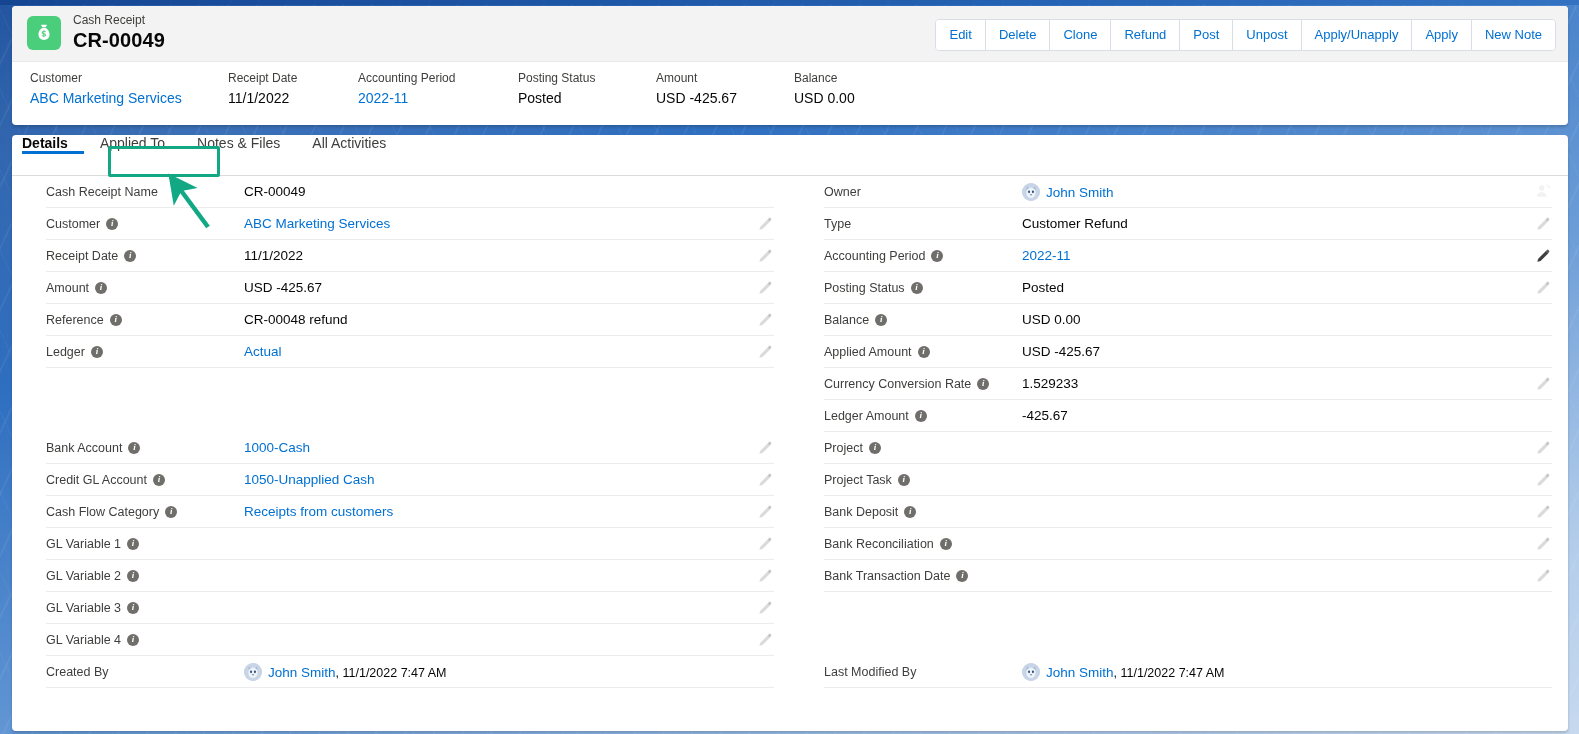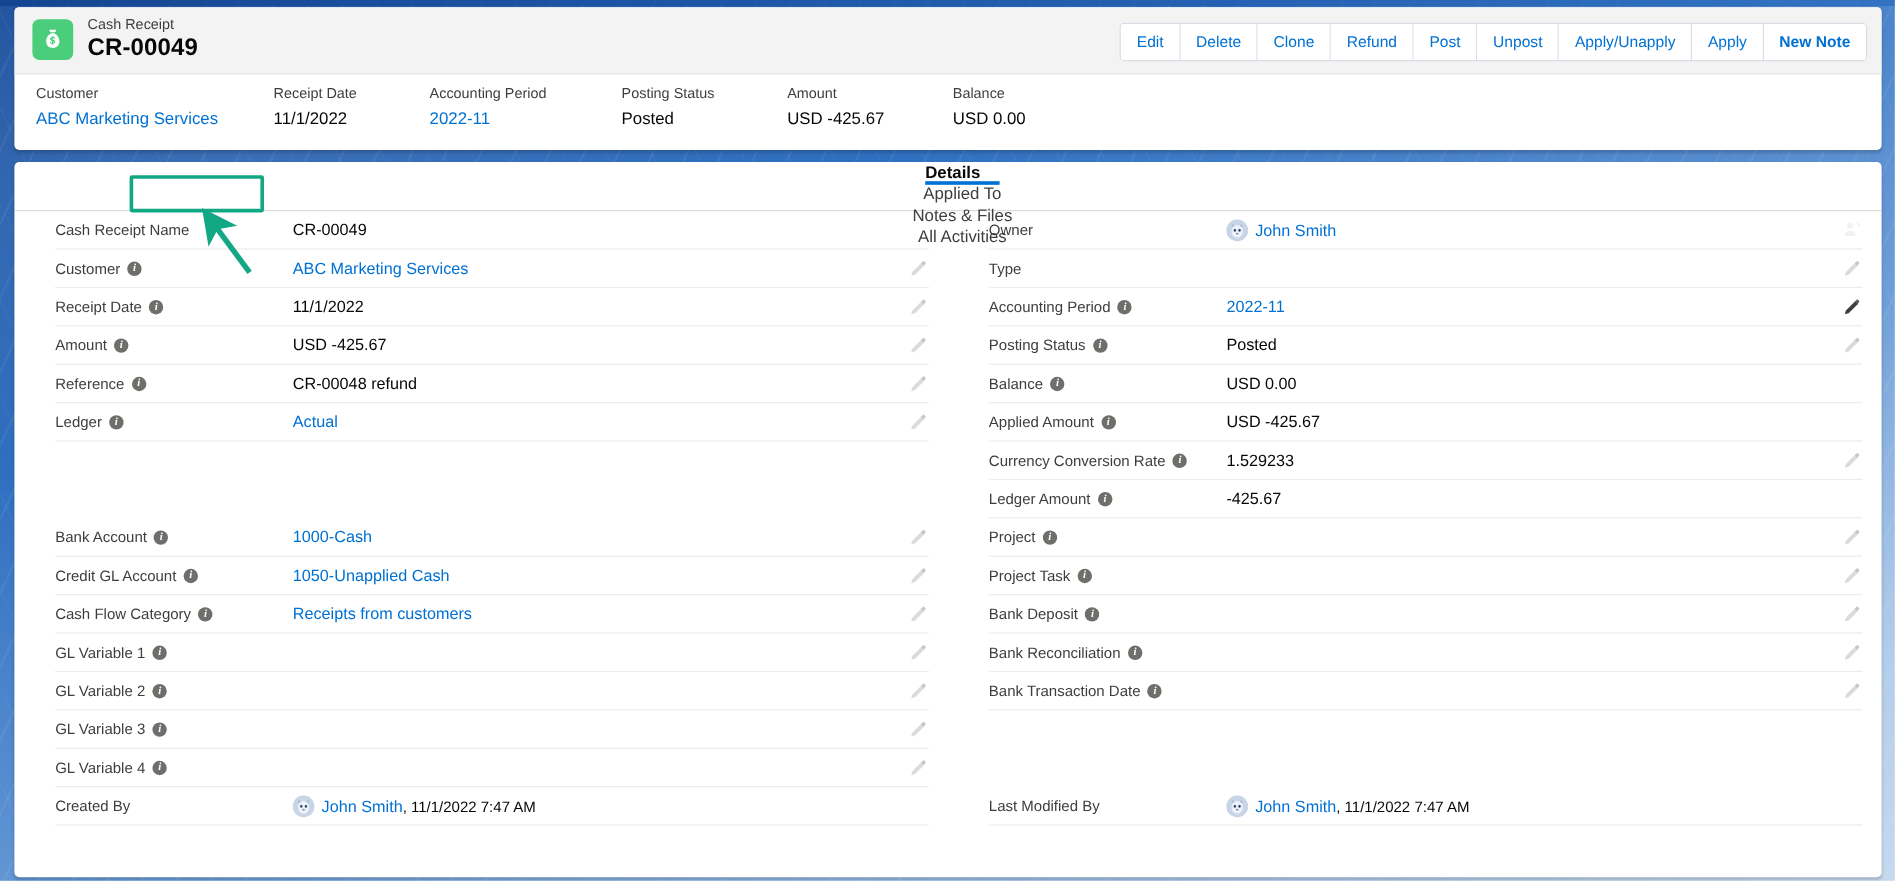--- a/index.html
+++ b/index.html
@@ -52,38 +52,38 @@
     display: flex; border: 1px solid #d8dde6; border-radius: 4px; overflow: hidden;
     background: #fff;
   }
   .btn {
     font-size: 13px; color: #0070d2; background: #fff;
     padding: 0 13px; height: 30px; line-height: 30px;
     border: none; border-right: 1px solid #d8dde6;
     cursor: pointer; white-space: nowrap;
     font-family: "Liberation Sans", sans-serif;
   }
-  .btn:last-child { border-right: none; font-weight: bold; }
+  .btn:last-child { border-right: none; }
 
   .hdr-fields { position: relative; height: 62px; padding: 8px 0 0 18px; display: flex; }
   .hfield { margin-right: 0; }
   .hfield-label { font-size: 12px; color: #3e3e3c; line-height: 16px; margin-bottom: 3px; }
   .hfield-value { font-size: 14px; color: #080707; line-height: 18px; }
   .hfield-value.link { color: #0070d2; cursor: pointer; }
 
   
   .body-card {
     position: absolute; left: 12px; top: 135px; width: 1556px; height: 596px;
     background: #fff; border-radius: 4px;
     box-shadow: 0 2px 3px rgba(0,0,0,0.18);
     overflow: hidden;
   }
   .tabs {
     position: relative; height: 41px; border-bottom: 1px solid #dddbda;
-    padding-left: 24px; display: flex; align-items: center; flex-direction: column;
+    padding-left: 10px; display: flex; align-items: flex-start;
   }
   .tab {
     font-size: 14px; color: #3e3e3c; padding: 0 16px;
     display: flex; align-items: center; cursor: pointer;
     border-bottom: 3px solid transparent; margin-bottom: -1px;
     white-space: nowrap;
   }
   .tab:first-child { padding-left: 0; }
   .tab.active { color: #080707; font-weight: bold; border-bottom-color: #0070d2; }
 
@@ -294,20 +294,21 @@
             <span class="owner-ic"><svg width="16" height="16" viewBox="0 0 24 24">
                 <circle cx="10" cy="7.5" r="4" fill="#f2f2f2"></circle>
                 <path fill="#f2f2f2" d="M2.6 20.5c0-4.1 3.3-6.6 7.4-6.6s7.4 2.5 7.4 6.6z"></path>
                 <path fill="#f2f2f2" d="M17.2 2.6c2.1 0 3.9 1.3 4.4 3.2l1.2-.9-.4 3.5-3.3-1.2 1.2-.8c-.4-1.2-1.6-2.0-3.1-2.0z"></path>
               </svg></span>
           </div>
           <div class="row">
             <div class="row-label">
               <span>Type</span>
             </div>
+            <div class="row-value"><span>Customer Refund</span></div>
             <span class="pencil">
               <svg width="15" height="15" viewBox="0 0 24 24">
                 <path fill="#dddbda" d="M3.6 17.1 16.0 4.7c.4-.4 1-.4 1.4 0l2.3 2.3c.4.4.4 1 0 1.4L7.3 20.8l-4.3 1.2c-.4.1-.8-.3-.7-.7z"></path>
                 <path fill="#c9c7c5" d="M15.3 5.4 18.0 2.7c.4-.4 1-.4 1.4 0l1.9 1.9c.4.4.4 1 0 1.4l-2.7 2.7z"></path>
               </svg>
             </span>
           </div>
           <div class="row">
             <div class="row-label">
               <span>Accounting Period</span>

